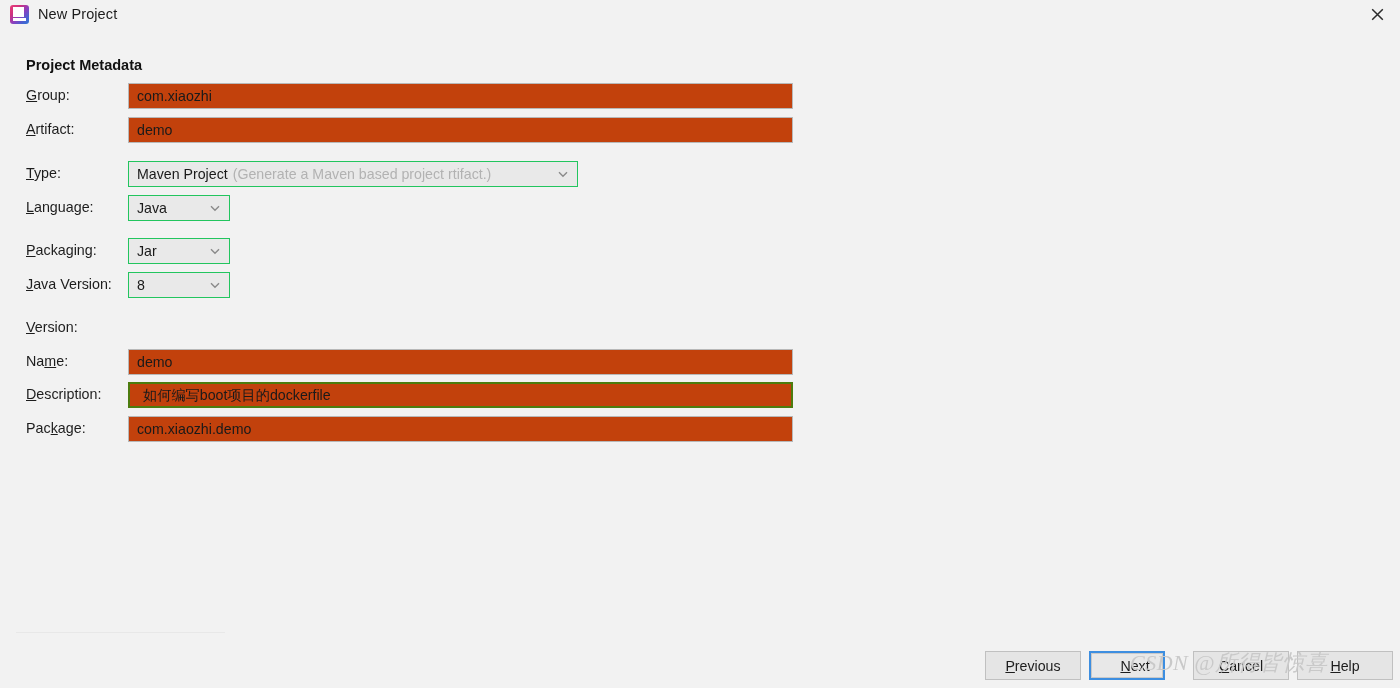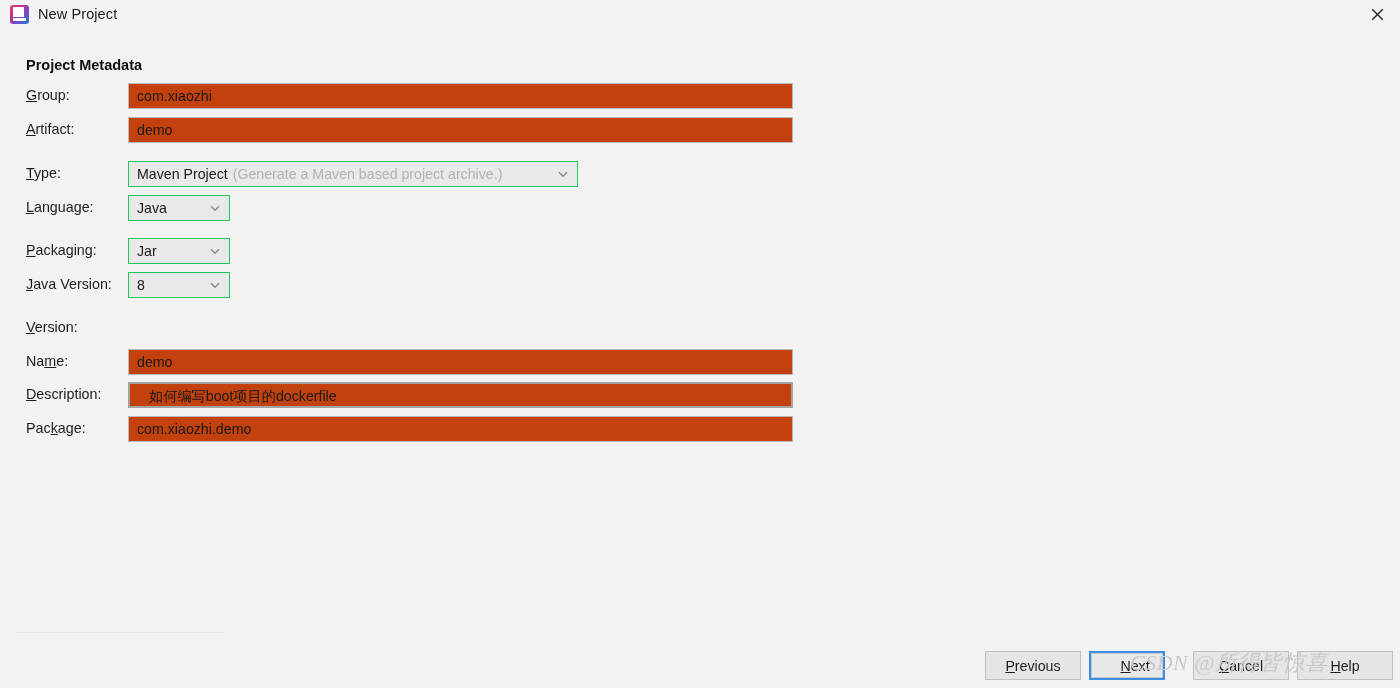--- a/index.html
+++ b/index.html
@@ -86,23 +86,22 @@
     background: #c2410c;
     border: 1px solid #b8b8b8;
     display: flex; align-items: center;
     padding: 0 0 0 8px;
     font-size: 14.2px;
     color: #1a1a1a;
     white-space: nowrap;
     overflow: hidden;
   }
   .tfield.focused {
-    border: 2px solid #a3a3a3;
-    padding-left: 19px;
-    align-items: flex-end;
+    border: 2px solid #4d7c0f;
+    padding-left: 13px;
   }
 
   .combo {
     position: absolute;
     left: 128px;
     height: 26px;
     background: #e9e9e9;
     border: 1px solid #22c55e;
     display: flex; align-items: center;
     padding: 0 0 0 8px;
@@ -184,21 +183,21 @@
       <div class="tfield" style="top: 83px; width: 665px;">
         <span>com.xiaozhi</span>
       </div>
       <div class="lbl" style="top: 121px;"><u>A</u>rtifact:</div>
       <div class="tfield" style="top: 117px; width: 665px;">
         <span>demo</span>
       </div>
       <div class="lbl" style="top: 165px;"><u>T</u>ype:</div>
       <div class="combo" style="top: 161px; width: 450px;">
         <span class="ctext">Maven Project</span>
-        <span class="chint">(Generate a Maven based project archive.)</span>
+        <span class="chint">(Generate a Maven based project rtifact.)</span>
         <span class="arrow">
           <svg width="12" height="12" viewBox="0 0 12 12">
             <path d="M2 4.3 L6 8.2 L10 4.3" stroke="#8a8a8a" stroke-width="1.4" fill="none"></path>
           </svg>
         </span>
       </div>
       <div class="lbl" style="top: 199px;"><u>L</u>anguage:</div>
       <div class="combo" style="top: 195px; width: 102px;">
         <span class="ctext">Java</span>
         <span class="arrow">

